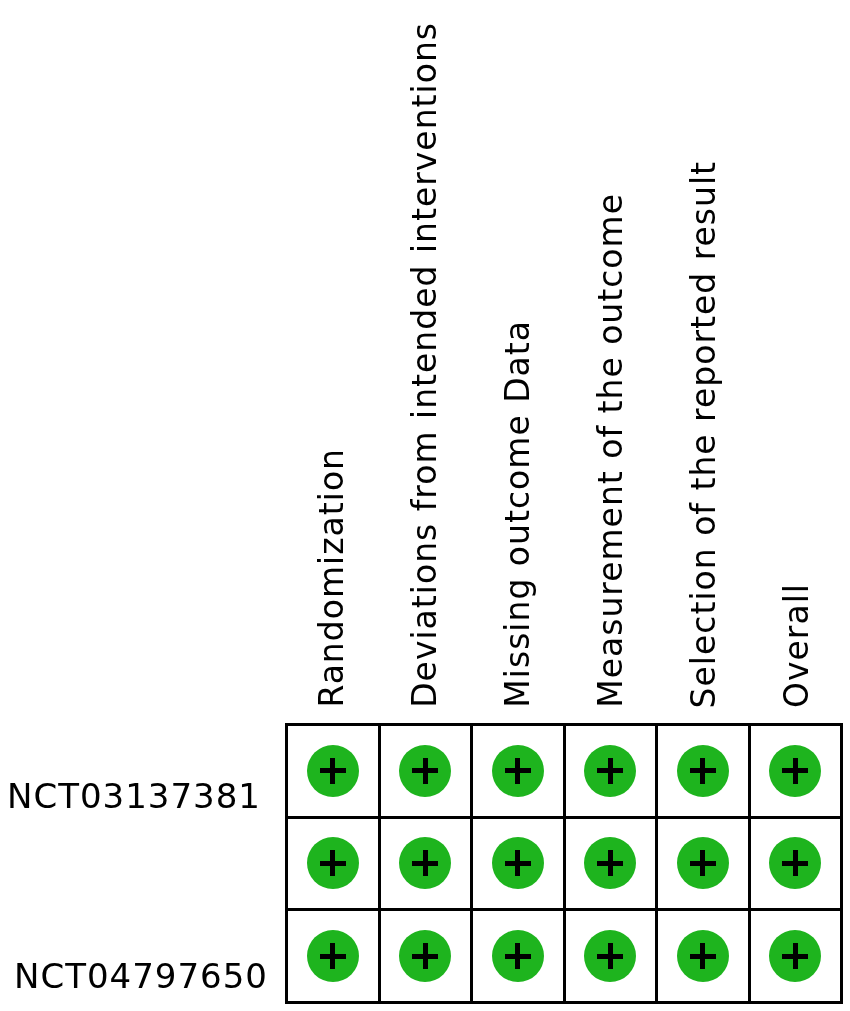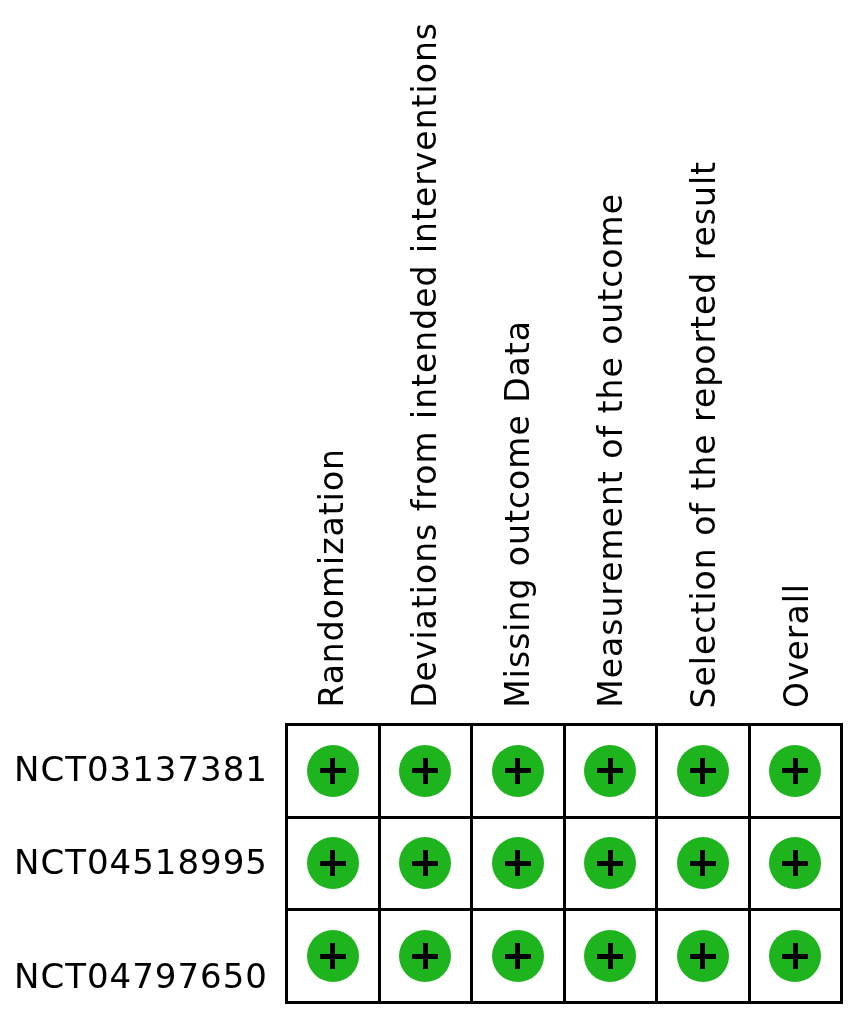--- a/index.html
+++ b/index.html
@@ -40,21 +40,21 @@
   .row-label {
     position: absolute;
     left: 0;
     width: 268px;
     text-align: right;
     font-size: 34px;
     line-height: 40px;
     letter-spacing: 1px;
     white-space: nowrap;
   }
-  .row-label.r0 { top: 749px; }
+  .row-label.r0 { top: 776px; text-align: center; }
   .row-label.r1 { top: 842px; }
   .row-label.r2 { top: 956px; }
 
   
   .grid {
     position: absolute;
     left: 285px;
     top: 723px;
     width: 558px;
     height: 281px;
@@ -111,21 +111,20 @@
 <div class="figure">
 
   <div class="col-header c0">Randomization</div>
   <div class="col-header c1">Deviations from intended interventions</div>
   <div class="col-header c2">Missing outcome Data</div>
   <div class="col-header c3">Measurement of the outcome</div>
   <div class="col-header c4">Selection of the reported result</div>
   <div class="col-header c5">Overall</div>
 
   <div class="row-label r0">NCT03137381</div>
-  <div class="row-label r1">NCT04518995</div>
   <div class="row-label r2">NCT04797650</div>
 
   <div class="grid">
 
     <div class="cell">
       <span class="dot" title="+">
           <span class="plus"></span>
         </span>
     </div>
     <div class="cell">

